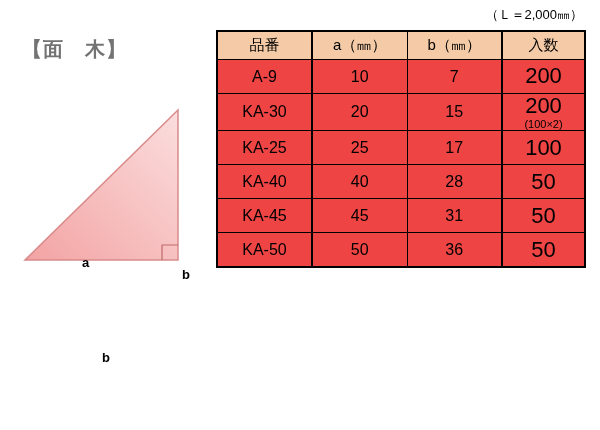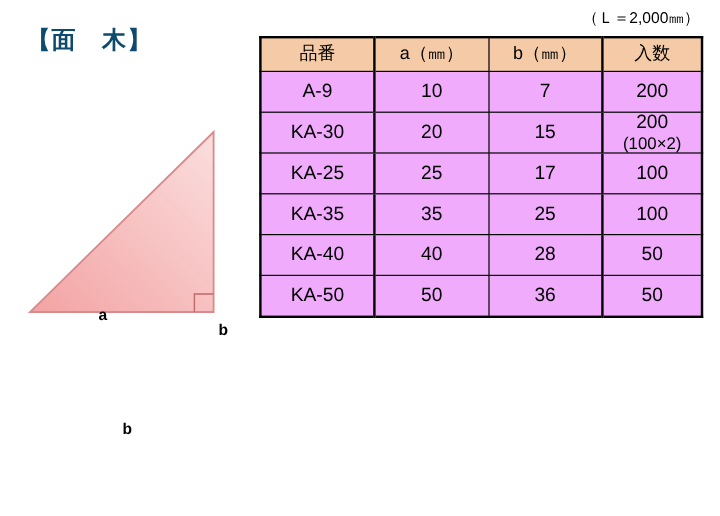--- a/index.html
+++ b/index.html
@@ -27,26 +27,26 @@
     position: absolute;
     left: 0;
     top: 0;
     width: 205px;
     height: 430px;
   }
 
   .section-title {
     position: absolute;
     left: 22px;
-    top: 20px;
+    top: 36px;
     font-size: 20px;
     font-weight: bold;
     letter-spacing: 1px;
     white-space: pre;
-    color: #0c4a6e;
+    color: #737373;
   }
 
   .diagram {
     position: absolute;
     left: 10px;
     top: 95px;
     width: 195px;
     height: 200px;
   }
 
@@ -95,21 +95,21 @@
     white-space: pre;
   }
 
   table.spec {
     position: absolute;
     left: 6px;
     top: 30px;
     border-collapse: collapse;
     table-layout: fixed;
     width: 368px;
-    background: #f0abfc;
+    background: #ef4444;
   }
 
   table.spec td, table.spec th {
     border: 1px solid #000000;
     text-align: center;
     vertical-align: middle;
     font-size: 16px;
     font-weight: normal;
     padding: 0;
     height: 33px;
@@ -134,22 +134,22 @@
     border-right-width: 2px;
   }
   table.spec td:nth-child(3),
   table.spec th:nth-child(3) {
     border-right-width: 2px;
   }
   table.spec {
     border: 2px solid #000;
   }
 
-  .qty-main { display: block; font-size: 16px; }
-  .qty-sub { display: block; font-size: 14px; }
+  .qty-main { display: block; font-size: 22px; }
+  .qty-sub { display: block; font-size: 11px; }
 </style>
 </head>
 <body>
 
 <div id="page">
 
   <div class="left-panel">
 
     <div class="section-title">【面　木】</div>
 
@@ -210,36 +210,36 @@
           </tr>
           <tr>
             <td>KA-25</td>
             <td>25</td>
             <td>17</td>
             <td>
               <span class="qty-main">100</span>
             </td>
           </tr>
           <tr>
-            <td>KA-35</td>
-            <td>35</td>
-            <td>25</td>
-            <td>
-              <span class="qty-main">100</span>
-            </td>
-          </tr>
-          <tr>
             <td>KA-40</td>
             <td>40</td>
             <td>28</td>
             <td>
               <span class="qty-main">50</span>
             </td>
           </tr>
           <tr>
+            <td>KA-45</td>
+            <td>45</td>
+            <td>31</td>
+            <td>
+              <span class="qty-main">50</span>
+            </td>
+          </tr>
+          <tr>
             <td>KA-50</td>
             <td>50</td>
             <td>36</td>
             <td>
               <span class="qty-main">50</span>
             </td>
           </tr>
         </tbody>
     </table>
   </div>

